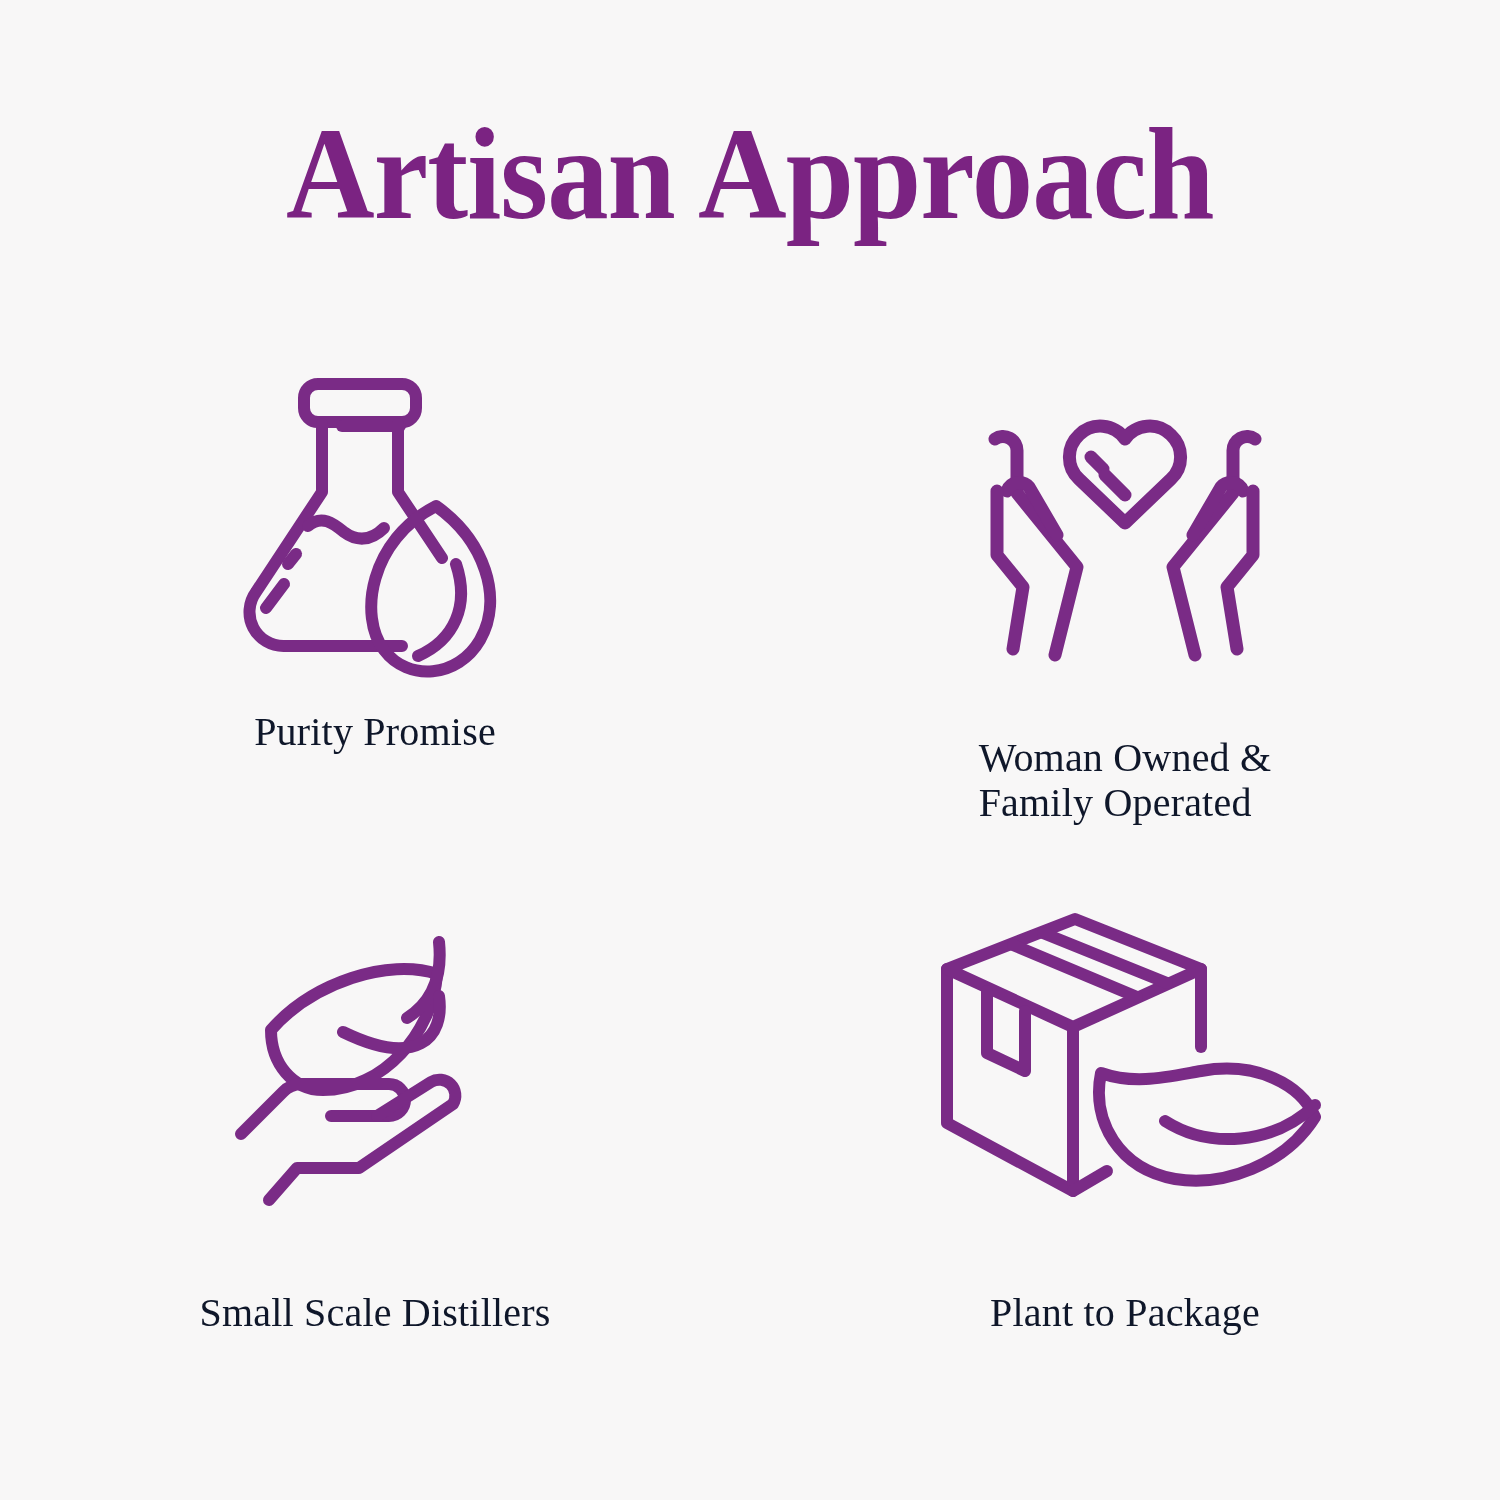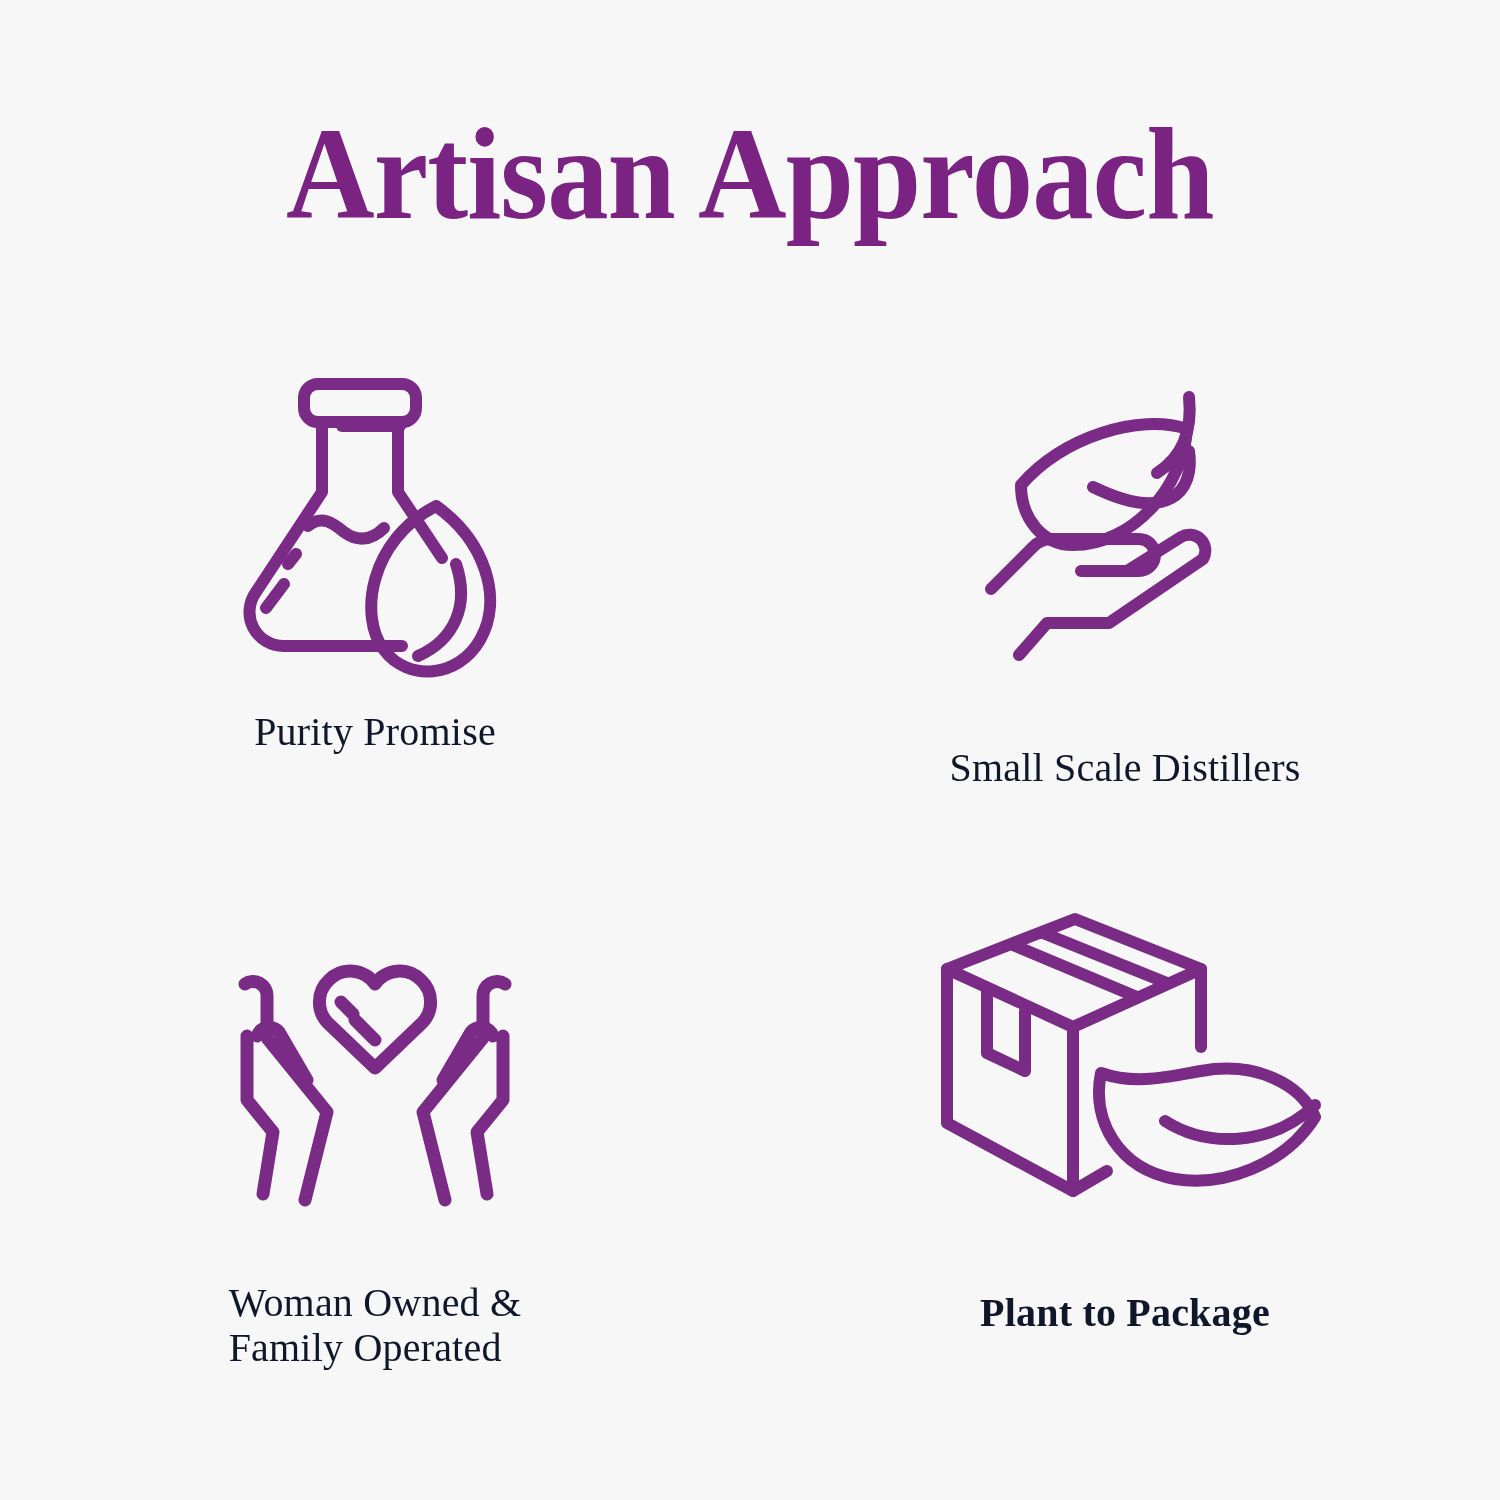--- a/index.html
+++ b/index.html
@@ -90,21 +90,21 @@
   .cell-0 .icon-box { margin-top: 18px; }
   .cell-0 .feature-label { margin-top: 42px; }
 
   .cell-1 .icon-box { margin-top: 30px; }
   .cell-1 .feature-label { margin-top: 56px; }
 
   .cell-2 .icon-box { margin-top: 22px; }
   .cell-2 .feature-label { margin-top: 74px; }
 
   .cell-3 .icon-box { margin-top: 10px; }
-  .cell-3 .feature-label { margin-top: 86px; font-weight: bold; }
+  .cell-3 .feature-label { margin-top: 86px; }
 </style>
 </head>
 <body>
 
 <div class="page">
 
   <div class="title-wrap">
     <h1 class="page-title">Artisan Approach</h1>
   </div>
 
@@ -128,38 +128,20 @@
           <path d="M36 240 l18 -24"></path>
 
           <path d="M206 138 c48 34 68 92 44 134 c-22 38 -72 42 -96 10 c-26 -34 -14 -110 52 -144 Z"></path>
 
           <path d="M226 196 c14 42 -2 76 -38 92"></path>
         </svg>
       </div>
       <div class="feature-label">Purity Promise</div>
     </div>
 
-    <div class="feature-cell cell-2">
-      <div class="icon-box">
-        <svg width="280" height="290" viewBox="0 0 280 290" fill="none" stroke="#7a2b86" stroke-width="12" stroke-linecap="round" stroke-linejoin="round" aria-hidden="true">
-
-          <path d="M36 108 c42 -48 118 -72 166 -56 c-4 58 -54 116 -114 116 c-30 0 -52 -26 -52 -60 Z"></path>
-
-          <path d="M204 20 c4 38 -10 62 -32 76"></path>
-
-          <path d="M204 74 c6 42 -22 72 -96 36"></path>
-
-          <path d="M6 212 l42 -42 a26 26 0 0 1 18 -8 h88 a16 16 0 0 1 0 32 H96"></path>
-
-          <path d="M142 194 l54 -34 a16 16 0 0 1 22 22 l-94 64 H62 l-28 32"></path>
-        </svg>
-      </div>
-      <div class="feature-label">Small Scale Distillers</div>
-    </div>
-
     <div class="feature-cell cell-1">
       <div class="icon-box">
         <svg width="320" height="270" viewBox="0 0 320 270" fill="none" stroke="#7a2b86" stroke-width="13" stroke-linecap="round" stroke-linejoin="round" aria-hidden="true">
 
           <path d="M160 128 L114 84 a30 30 0 0 1 0 -44 a30 30 0 0 1 46 4 a30 30 0 0 1 46 -4 a30 30 0 0 1 0 44 Z"></path>
 
           <path d="M126 62 l12 12"></path>
           <path d="M140 80 l20 20"></path>
 
           <path d="M30 44 a14 14 0 0 1 22 12 v42 l60 74 l-22 88"></path>
@@ -172,20 +154,38 @@
 
           <path d="M278 96 a13 13 0 0 0 -22 -4 l-28 48"></path>
 
           <path d="M288 96 v64 l-26 32 l10 62"></path>
         </svg>
       </div>
       <div class="feature-label">Woman Owned &amp;
 Family Operated</div>
     </div>
 
+    <div class="feature-cell cell-2">
+      <div class="icon-box">
+        <svg width="280" height="290" viewBox="0 0 280 290" fill="none" stroke="#7a2b86" stroke-width="12" stroke-linecap="round" stroke-linejoin="round" aria-hidden="true">
+
+          <path d="M36 108 c42 -48 118 -72 166 -56 c-4 58 -54 116 -114 116 c-30 0 -52 -26 -52 -60 Z"></path>
+
+          <path d="M204 20 c4 38 -10 62 -32 76"></path>
+
+          <path d="M204 74 c6 42 -22 72 -96 36"></path>
+
+          <path d="M6 212 l42 -42 a26 26 0 0 1 18 -8 h88 a16 16 0 0 1 0 32 H96"></path>
+
+          <path d="M142 194 l54 -34 a16 16 0 0 1 22 22 l-94 64 H62 l-28 32"></path>
+        </svg>
+      </div>
+      <div class="feature-label">Small Scale Distillers</div>
+    </div>
+
     <div class="feature-cell cell-3">
       <div class="icon-box">
         <svg width="400" height="285" viewBox="0 0 400 285" fill="none" stroke="#7a2b86" stroke-width="12" stroke-linecap="round" stroke-linejoin="round" aria-hidden="true">
 
           <path d="M22 56 V210 L148 278"></path>
 
           <path d="M22 56 L150 6 L276 56 L148 114 Z"></path>
 
           <path d="M276 56 V134"></path>
 

